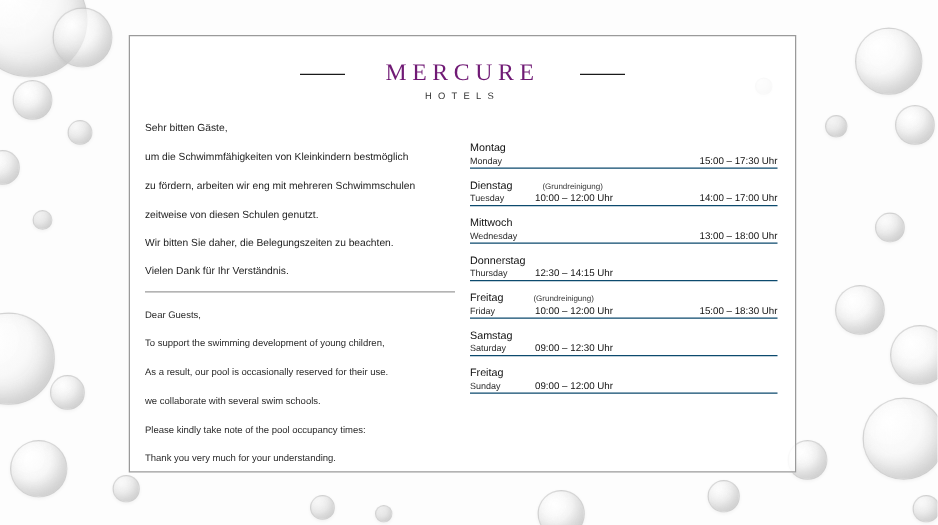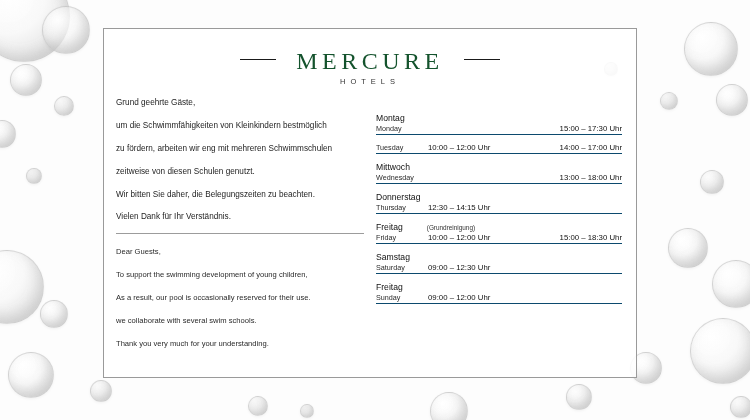--- a/index.html
+++ b/index.html
@@ -45,23 +45,23 @@
   }
   .logo-block {
     position: absolute;
     left: 50%;
     top: 20px;
     transform: translateX(-50%);
     text-align: center;
     width: 240px;
   }
   .logo-word {
-    font-size: 24px;
+    font-size: 19px;
     letter-spacing: 4.5px;
-    color: #14532d;
+    color: #701a75;
     font-weight: 400;
     line-height: 1;
     font-family: "Liberation Serif", serif;
   }
   .logo-sub {
     margin-top: 4px;
     font-size: 7.5px;
     letter-spacing: 5px;
     color: #333;
     font-family: "Liberation Sans", sans-serif;
@@ -194,48 +194,53 @@
     <div class="logo-block">
       <span class="logo-rule-left"></span>
       <span class="logo-rule-right"></span>
       <div class="logo-word">MERCURE</div>
       <div class="logo-sub">HOTELS</div>
     </div>
 
     <div class="body-cols">
 
       <div class="left-col">
-        <p class="para">Grund geehrte Gäste,</p>
+        <p class="para">Sehr bitten Gäste,</p>
         <p class="para">um die Schwimmfähigkeiten von Kleinkindern bestmöglich</p>
         <p class="para">zu fördern, arbeiten wir eng mit mehreren Schwimmschulen</p>
         <p class="para">zeitweise von diesen Schulen genutzt.</p>
         <p class="para">Wir bitten Sie daher, die Belegungszeiten zu beachten.</p>
         <p class="para tight">Vielen Dank für Ihr Verständnis.</p>
 
         <hr class="divider">
 
         <p class="para en">Dear Guests,</p>
         <p class="para en">To support the swimming development of young children,</p>
         <p class="para en">As a result, our pool is occasionally reserved for their use.</p>
         <p class="para en">we collaborate with several swim schools.</p>
+        <p class="para en">Please kindly take note of the pool occupancy times:</p>
         <p class="para en">Thank you very much for your understanding.</p>
       </div>
 
       <div class="right-col">
 
         <div class="day-row">
           <div class="day-de">Montag</div>
           <div class="day-line">
             <span class="day-en">Monday</span>
             <span class="slot first"></span>
             <span class="slot second">15:00 – 17:30 Uhr</span>
           </div>
         </div>
 
         <div class="day-row">
+          <div class="day-de-row">
+            <span class="day-de">Dienstag</span>
+            <span class="note" style="position:static; margin-left:24px;">(Grundreinigung)</span>
+          </div>
           <div class="day-line">
             <span class="day-en">Tuesday</span>
             <span class="slot first">10:00 – 12:00 Uhr</span>
             <span class="slot second">14:00 – 17:00 Uhr</span>
           </div>
         </div>
 
         <div class="day-row">
           <div class="day-de">Mittwoch</div>
           <div class="day-line">

